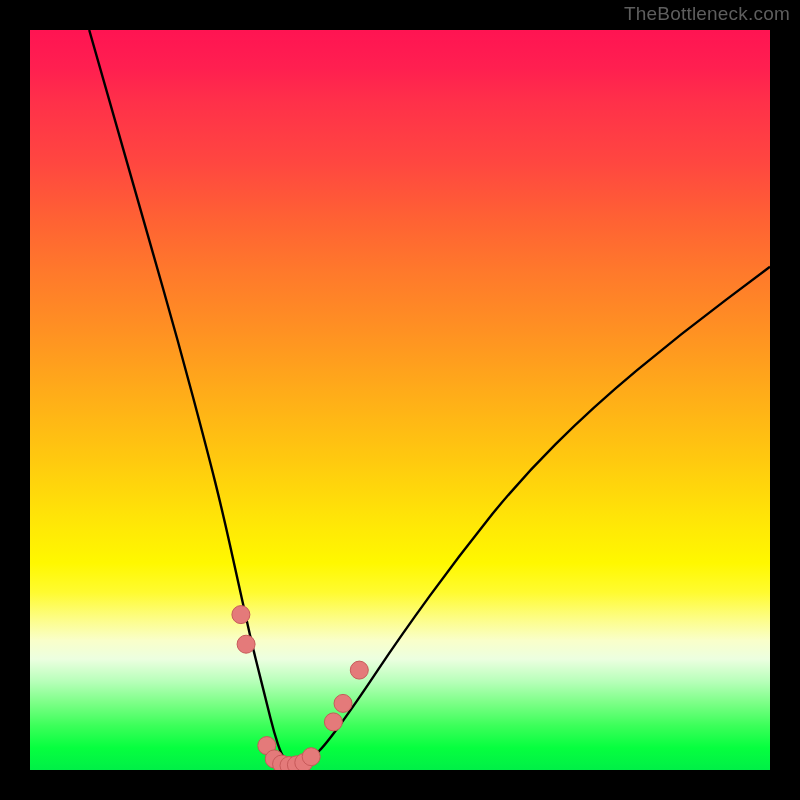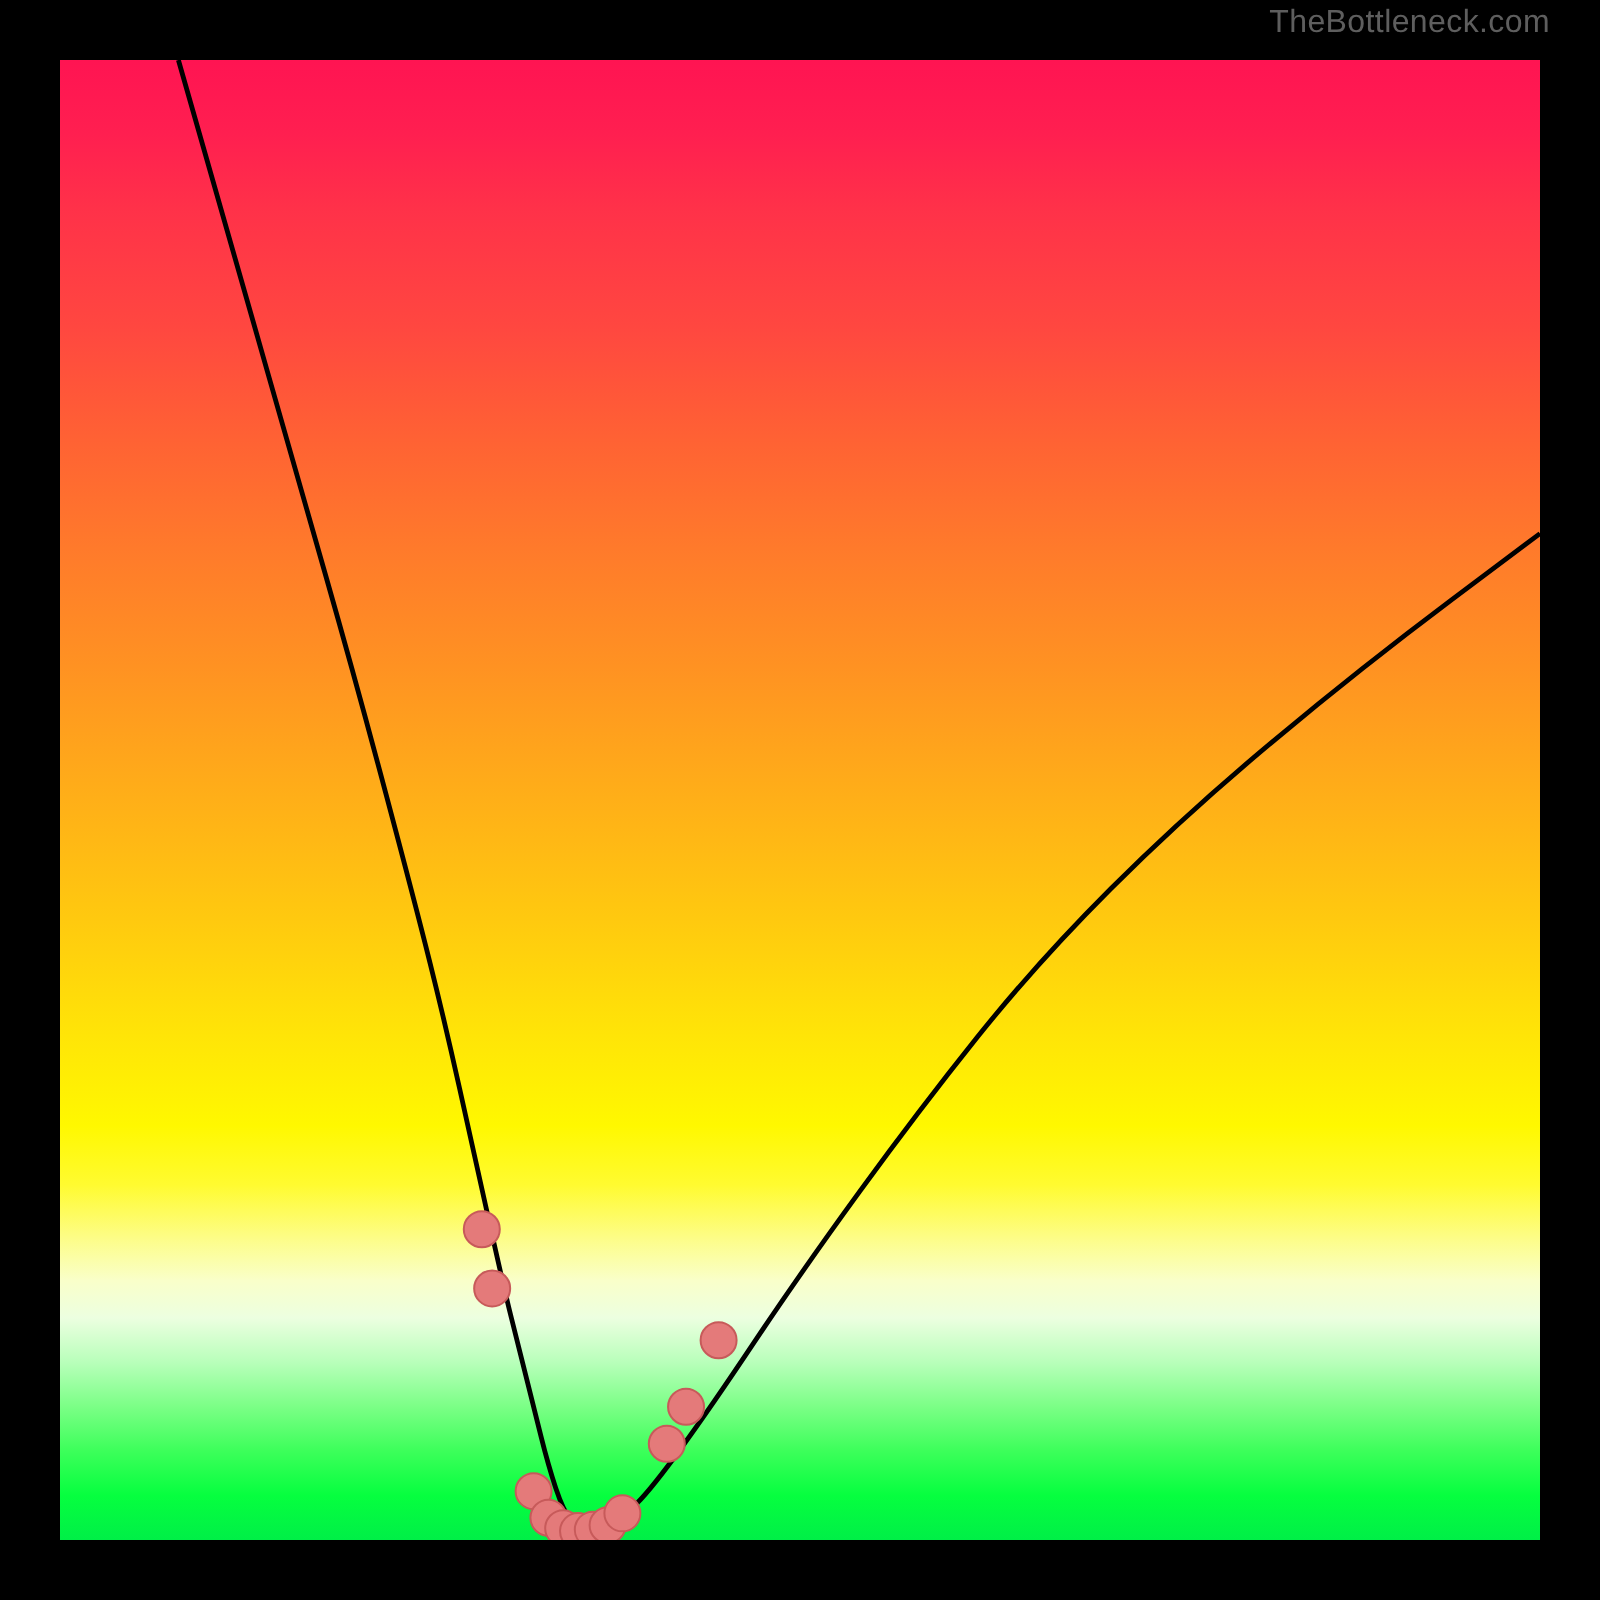--- a/index.html
+++ b/index.html
@@ -53,23 +53,23 @@
   }
   .curve-svg {
     position: absolute;
     inset: 0;
     width: 100%;
     height: 100%;
   }
   .watermark {
     position: absolute;
     top: 3px;
-    right: 25px;
+    right: 10px;
     color: #5e5e5e;
-    font-size: 16px;
+    font-size: 19px;
     font-weight: 500;
     letter-spacing: 0.2px;
   }
 </style>
 </head>
 <body>
 
 <div class="outer">
   <div class="watermark">TheBottleneck.com</div>
 

